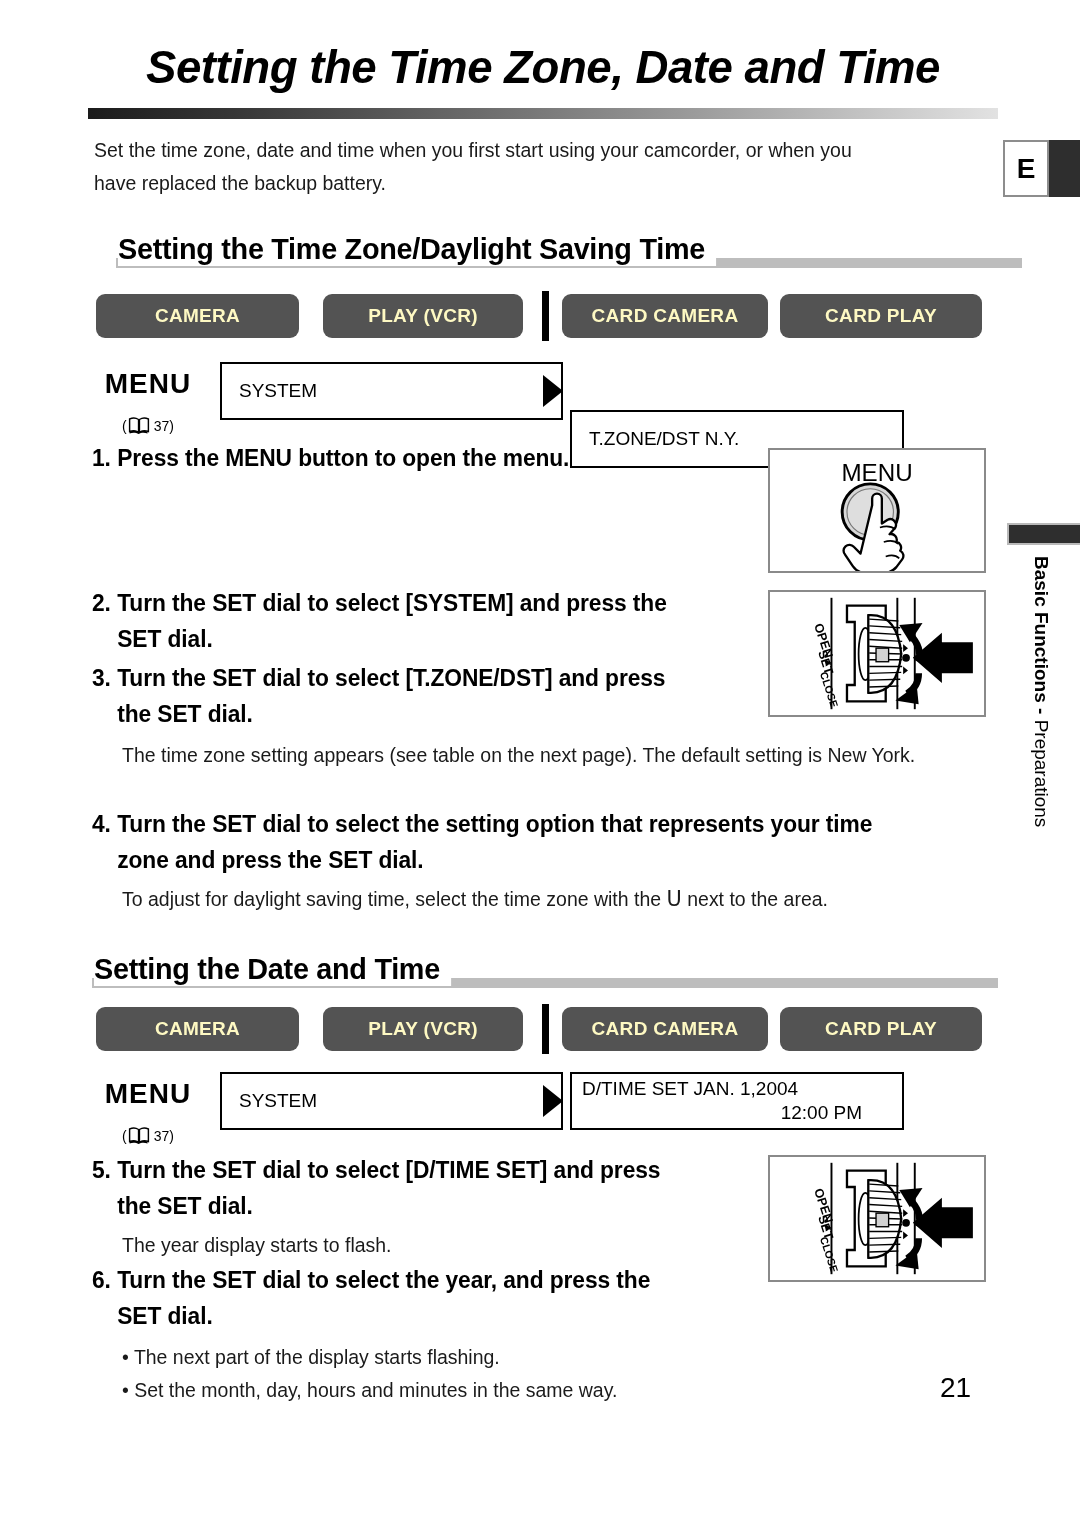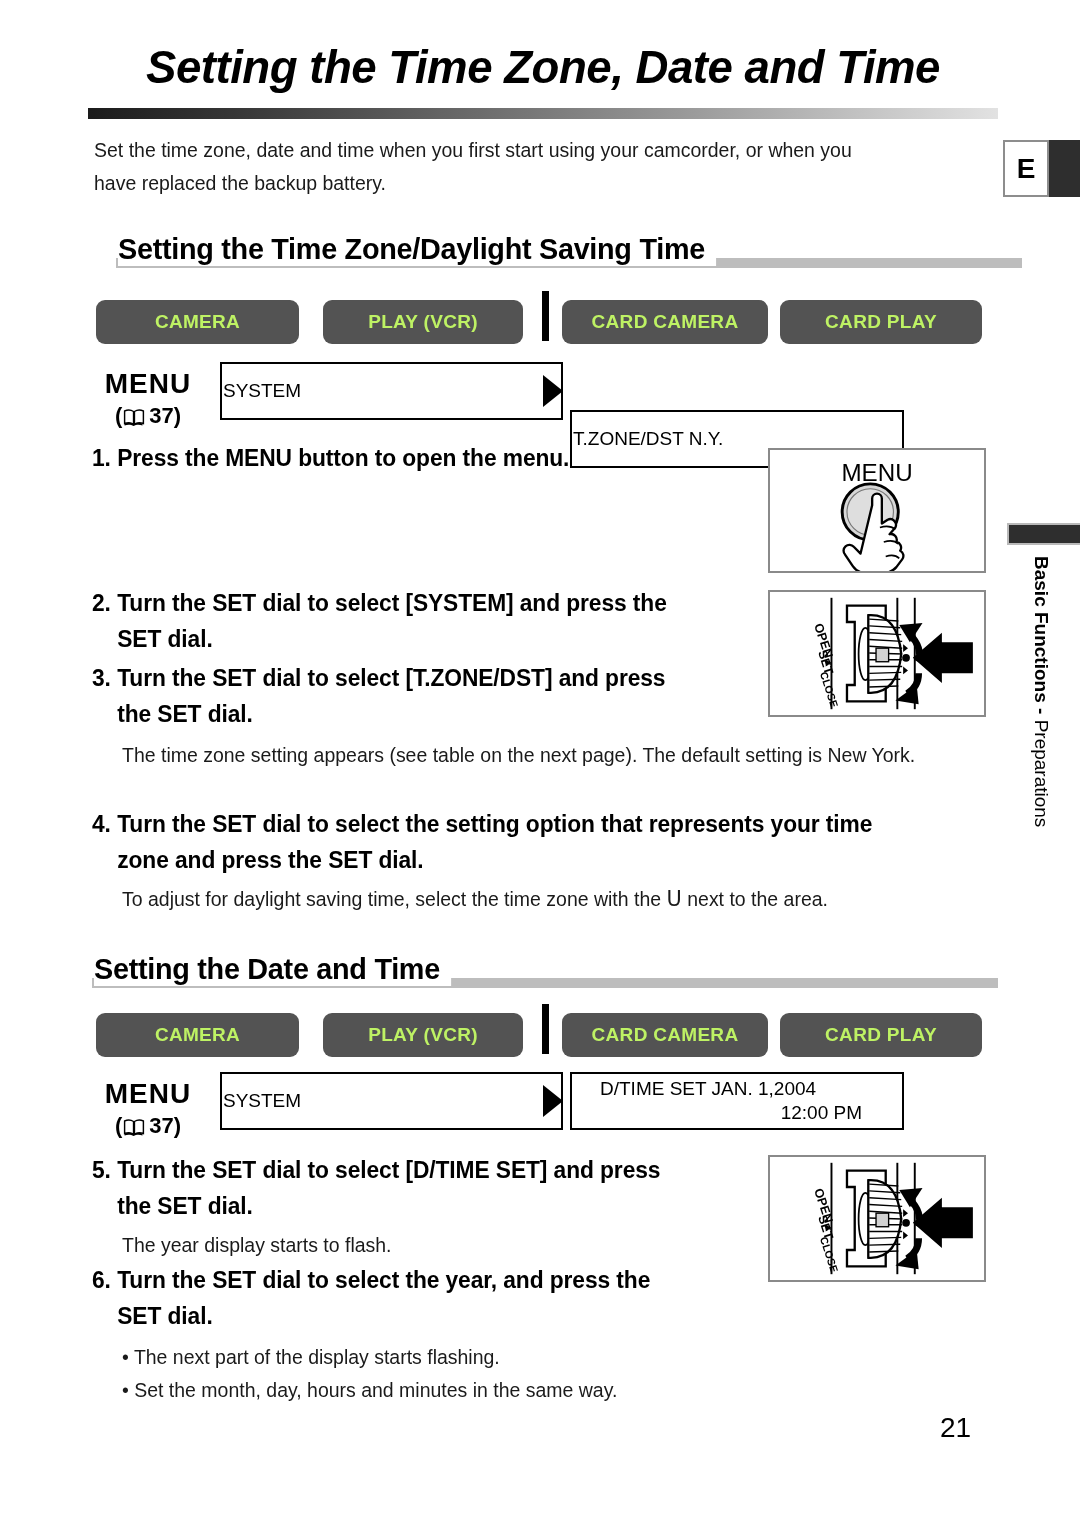--- a/index.html
+++ b/index.html
@@ -110,25 +110,25 @@
     background: #fff;
     padding-right: 12px;
     letter-spacing: -0.3px;
     transform: scaleX(0.96);
     transform-origin: left bottom;
   }
 
   
   .modes { position: absolute; left: 96px; height: 44px; }
   .mode-btn {
-    position: absolute; top: 6px;
+    position: absolute; top: 0;
     height: 44px;
     background: #535353;
     border-radius: 9px;
-    color: #bef264;
+    color: #fef9c3;
     font-size: 19px;
     font-weight: bold;
     letter-spacing: 0.3px;
     display: flex; align-items: center; justify-content: center;
     transform-origin: center;
   }
   .mode-sep {
     position: absolute; top: -3px;
     width: 7px; height: 50px;
     background: #000;
@@ -138,40 +138,39 @@
   .menurow { position: absolute; left: 88px; }
   .menurow .mlabel {
     position: absolute; left: 0; top: 6px;
     width: 120px; text-align: center;
   }
   .menurow .mlabel .m1 {
     font-size: 28px; font-weight: bold; letter-spacing: 1px;
     display: block;
   }
   .menurow .mlabel .m2 {
-    font-size: 22px; display: block; margin-top: 3px;
+    font-size: 14px; display: block; margin-top: 17px;
     white-space: nowrap;
-    font-weight: bold;
   }
   .bookicon {
     display: inline-block;
     width: 22px; height: 17px;
     vertical-align: -3px;
     margin: 0 4px 0 1px;
   }
   .mbox {
     position: absolute; top: 0;
     border: 2px solid #000;
     box-sizing: border-box;
     background: #fff;
     display: flex; align-items: center;
     font-size: 19px;
   }
-  .mbox .inner { padding-left: 1px; line-height: 1.25; }
-  .mbox.center .inner { width: 100%; padding-left: 28px; }
+  .mbox .inner { padding-left: 17px; line-height: 1.25; }
+  .mbox.center .inner { width: 100%; padding-left: 10px; }
   .mbox .l2 { display: block; text-align: right; padding-right: 40px;}
   .marrow {
     position: absolute;
     width: 0; height: 0;
     border-top: 16px solid transparent;
     border-bottom: 16px solid transparent;
     border-left: 20px solid #000;
   }
 
   
@@ -205,21 +204,21 @@
   .illus {
     position: absolute;
     border: 2px solid #8a8a8a;
     background: #fff;
     box-sizing: border-box;
   }
 
   
   .pageno {
     position: absolute;
-    left: 940px; top: 1412px;
+    left: 940px; top: 1372px;
     font-size: 28px;
     font-weight: normal;
   }
 </style>
 </head>
 <body>
 
 <div class="page-title">Setting the Time Zone, Date and Time</div>
 <div class="title-rule"></div>
 

